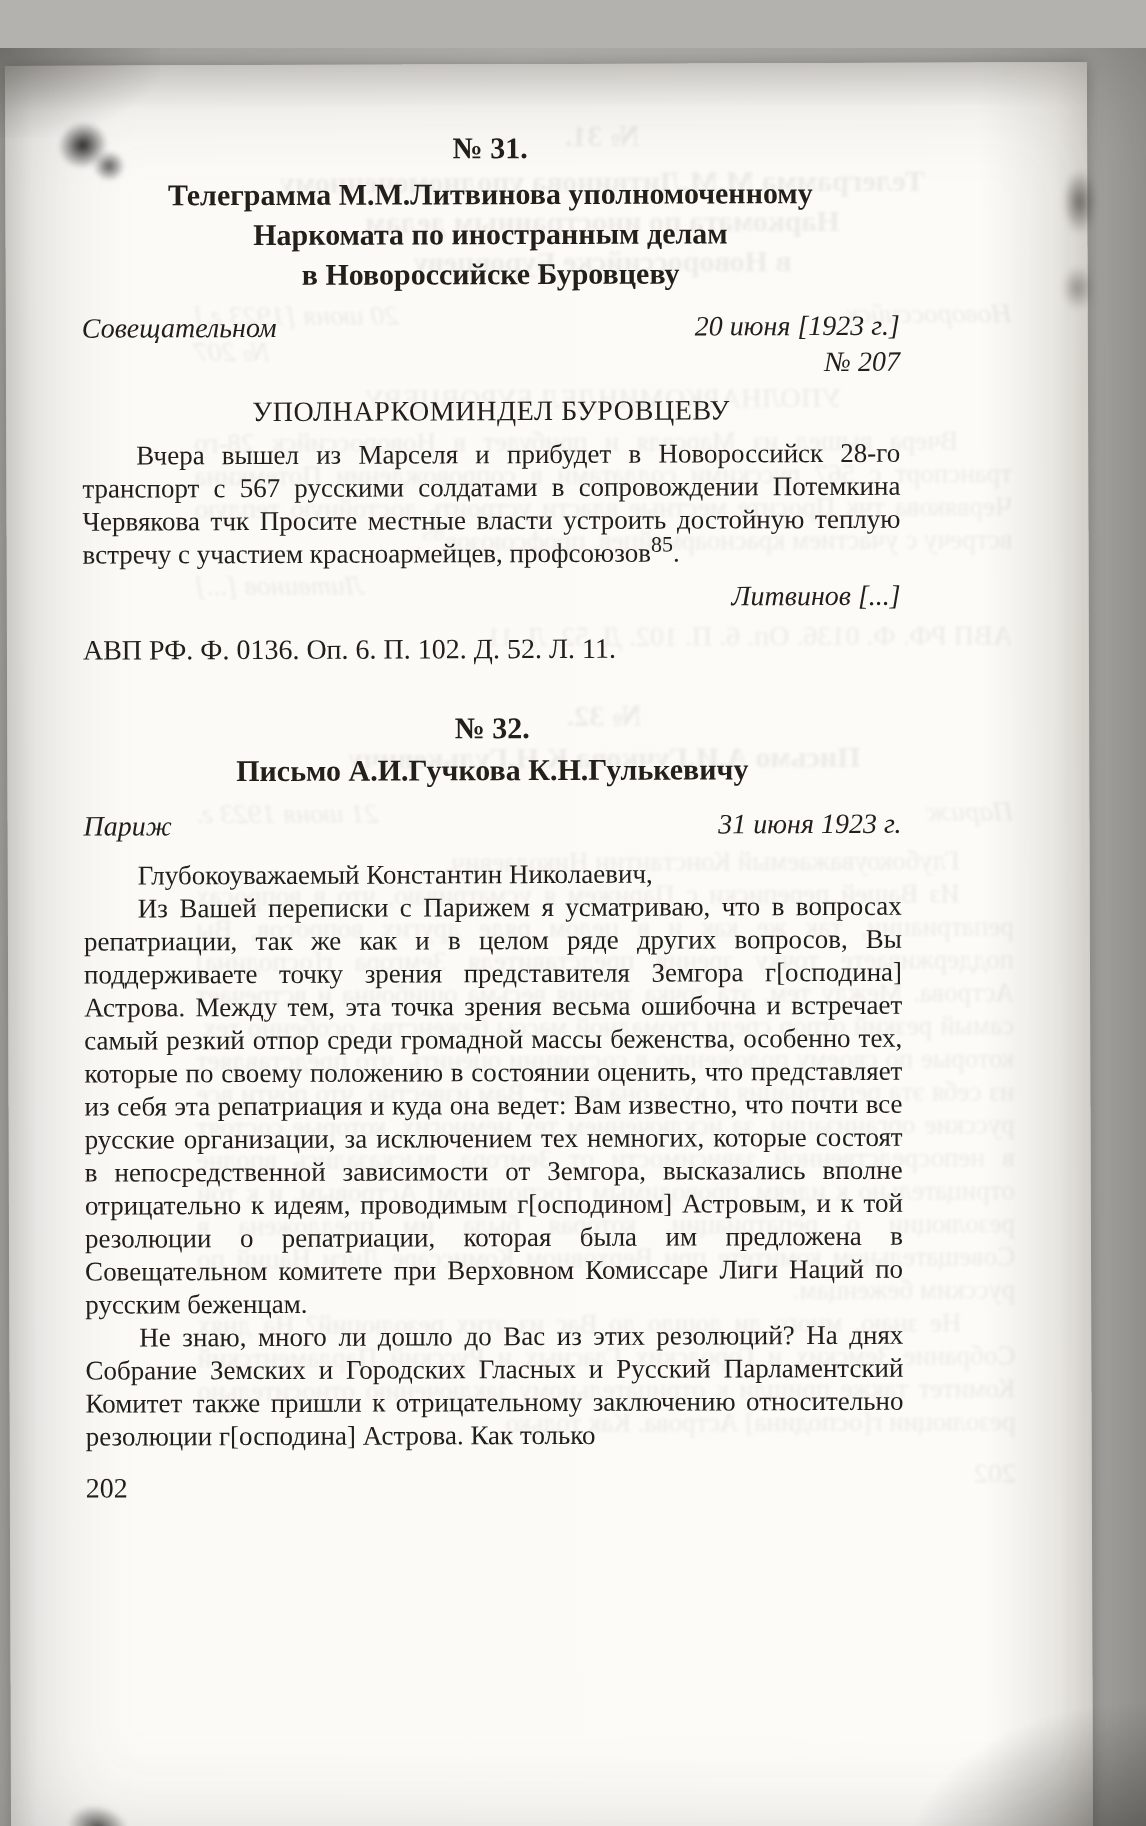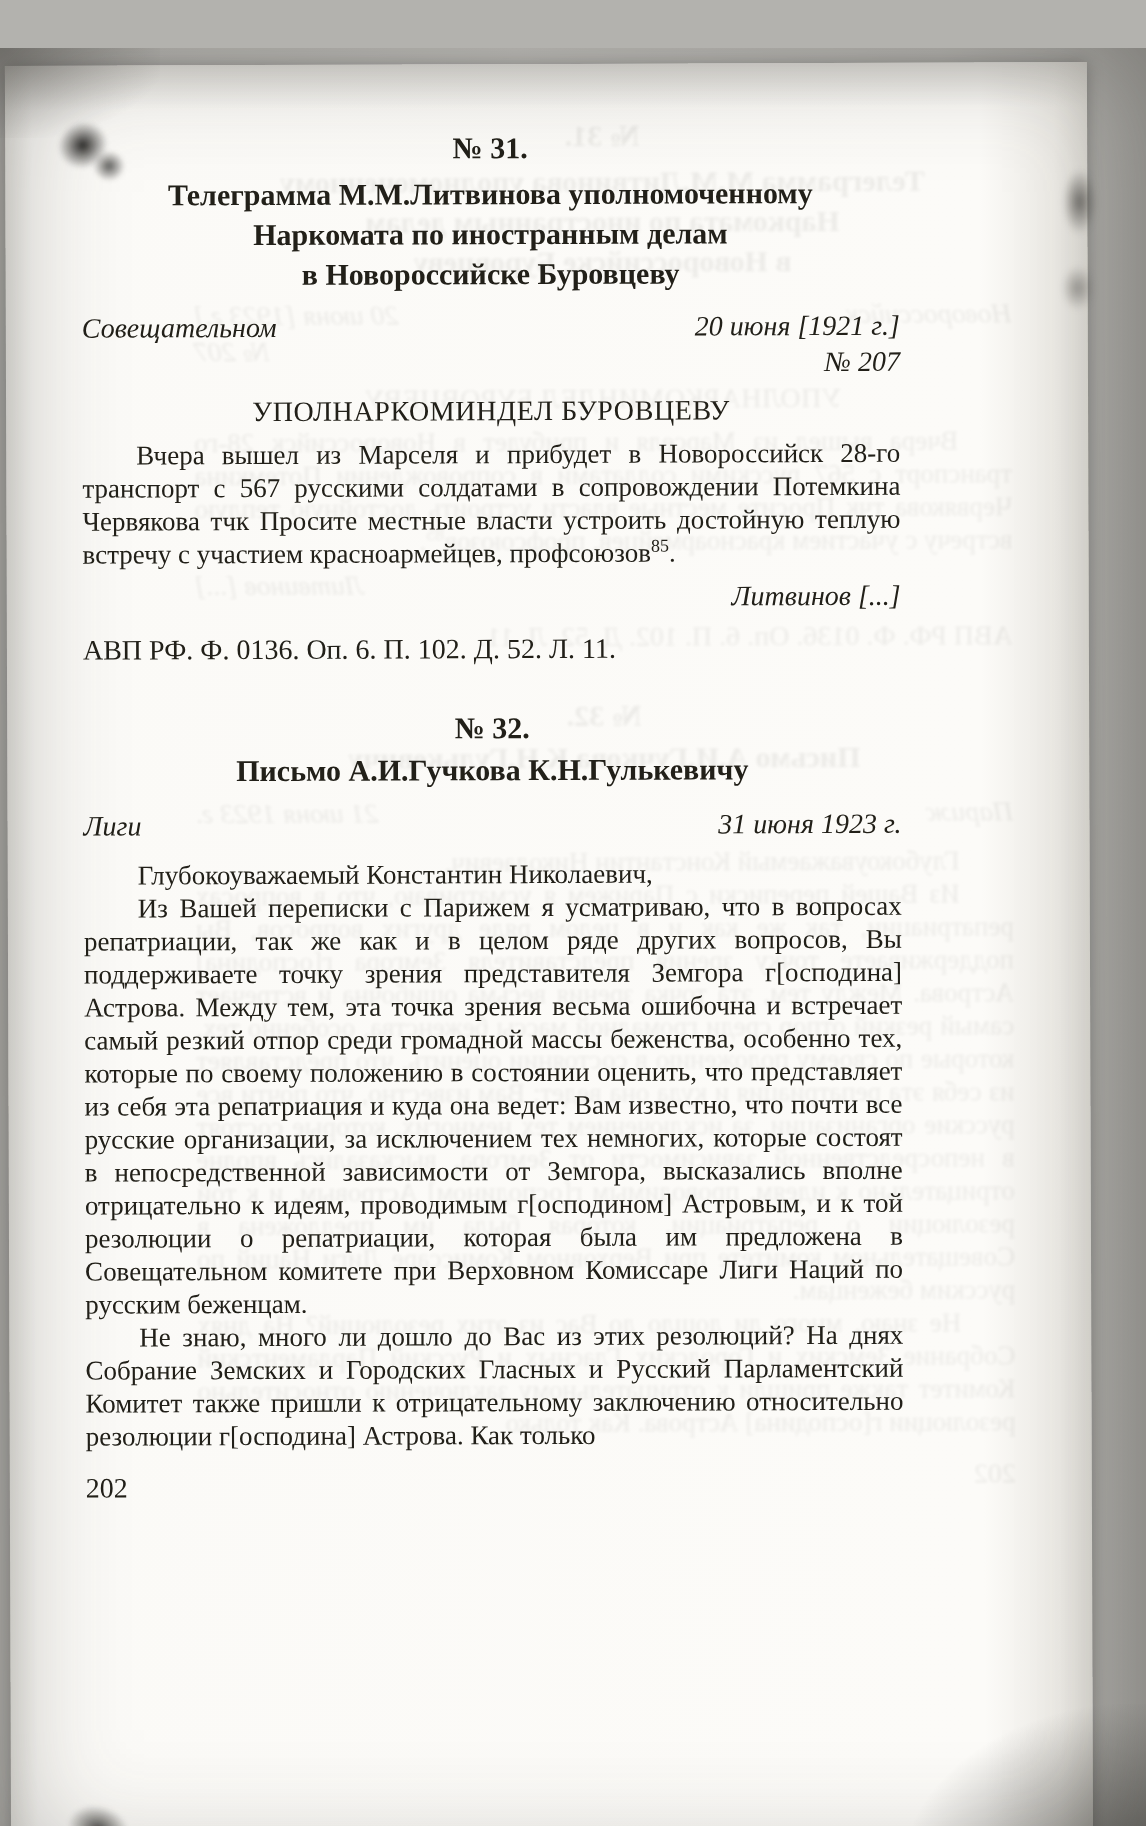--- a/index.html
+++ b/index.html
@@ -39,21 +39,21 @@
   }
   .doc-num{font-size:30px;font-weight:bold;text-align:center;line-height:40px;margin:0 0 6px;}
   .doc-title{font-size:30px;font-weight:bold;text-align:center;line-height:40px;margin:0 0 16px;}
   .tl{display:block;}
   .dateline{display:flex;justify-content:space-between;font-style:italic;font-size:28px;line-height:34px;margin:0 0 2px;}
   .docno{text-align:right;font-style:italic;font-size:28px;line-height:34px;margin:0 0 14px;}
   .addressee{text-align:center;font-size:28px;line-height:34px;letter-spacing:.6px;margin:0 0 10px;}
   .body{font-size:27px;line-height:33px;text-align:justify;margin:0;}
   .ind{text-indent:54px;}
   .salutation{text-align:left;}
-  .fn{font-size:18px;line-height:0;vertical-align:super;}
+  .fn{font-size:22px;line-height:0;vertical-align:super;}
   .signature{text-align:right;font-style:italic;font-size:28px;line-height:34px;margin:10px 0 0;}
   .archive{font-size:28px;line-height:34px;margin:18px 0 0;}
   .doc32{margin-top:42px;}
   .doc32 .doc-num{margin-bottom:2px;}
   .doc32 .doc-title{margin-bottom:18px;}
   .doc32 .dateline{margin-bottom:16px;}
   .page-number{font-size:28px;line-height:34px;margin:18px 0 0;}
   .smudge{position:absolute;pointer-events:none;z-index:5;}
   .sm-topleft{
     left:48px;top:62px;width:80px;height:74px;
@@ -142,34 +142,34 @@
 
       <section class="doc">
         <h2 class="doc-num">№ 31.</h2>
         <h1 class="doc-title">
           <span class="tl">Телеграмма М.М.Литвинова уполномоченному</span>
           <span class="tl">Наркомата по иностранным делам</span>
           <span class="tl">в Новороссийске Буровцеву</span>
         </h1>
         <div class="dateline">
           <span>Совещательном</span>
-          <span>20 июня [1921 г.]</span>
+          <span>20 июня [1923 г.]</span>
         </div>
         <div class="docno">№ 207</div>
         <div class="addressee">УПОЛНАРКОМИНДЕЛ БУРОВЦЕВУ</div>
         <p class="body ind"><span>Вчера вышел из Марселя и прибудет в Новороссийск 28-го транспорт с 567 русскими солдатами в сопровождении Потемкина Червякова тчк Просите местные власти устроить достойную теплую встречу с участием красноармейцев, профсоюзов</span><sup class="fn">85</sup><span>.</span></p>
         <div class="signature">Литвинов [...]</div>
         <div class="archive">АВП РФ. Ф. 0136. Оп. 6. П. 102. Д. 52. Л. 11.</div>
       </section>
 
       <section class="doc doc32">
         <h2 class="doc-num">№ 32.</h2>
         <h1 class="doc-title">Письмо А.И.Гучкова К.Н.Гулькевичу</h1>
         <div class="dateline">
-          <span>Лиги</span>
+          <span>Париж</span>
           <span>31 июня 1923 г.</span>
         </div>
         <p class="body ind salutation">Глубокоуважаемый Константин Николаевич,</p>
         <p class="body ind">Из Вашей переписки с Парижем я усматриваю, что в вопросах репатриации, так же как и в целом ряде других вопросов, Вы поддерживаете точку зрения представителя Земгора г[осподина] Астрова. Между тем, эта точка зрения весьма ошибочна и встречает самый резкий отпор среди громадной массы беженства, особенно тех, которые по своему положению в состоянии оценить, что представляет из себя эта репатриация и куда она ведет: Вам известно, что почти все русские организации, за исключением тех немногих, которые состоят в непосредственной зависимости от Земгора, высказались вполне отрицательно к идеям, проводимым г[осподином] Астровым, и к той резолюции о репатриации, которая была им предложена в Совещательном комитете при Верховном Комиссаре Лиги Наций по русским беженцам.</p>
         <p class="body ind">Не знаю, много ли дошло до Вас из этих резолюций? На днях Собрание Земских и Городских Гласных и Русский Парламентский Комитет также пришли к отрицательному заключению относительно резолюции г[осподина] Астрова. Как только</p>
       </section>
 
       <div class="page-number">202</div>
 
     </div>

